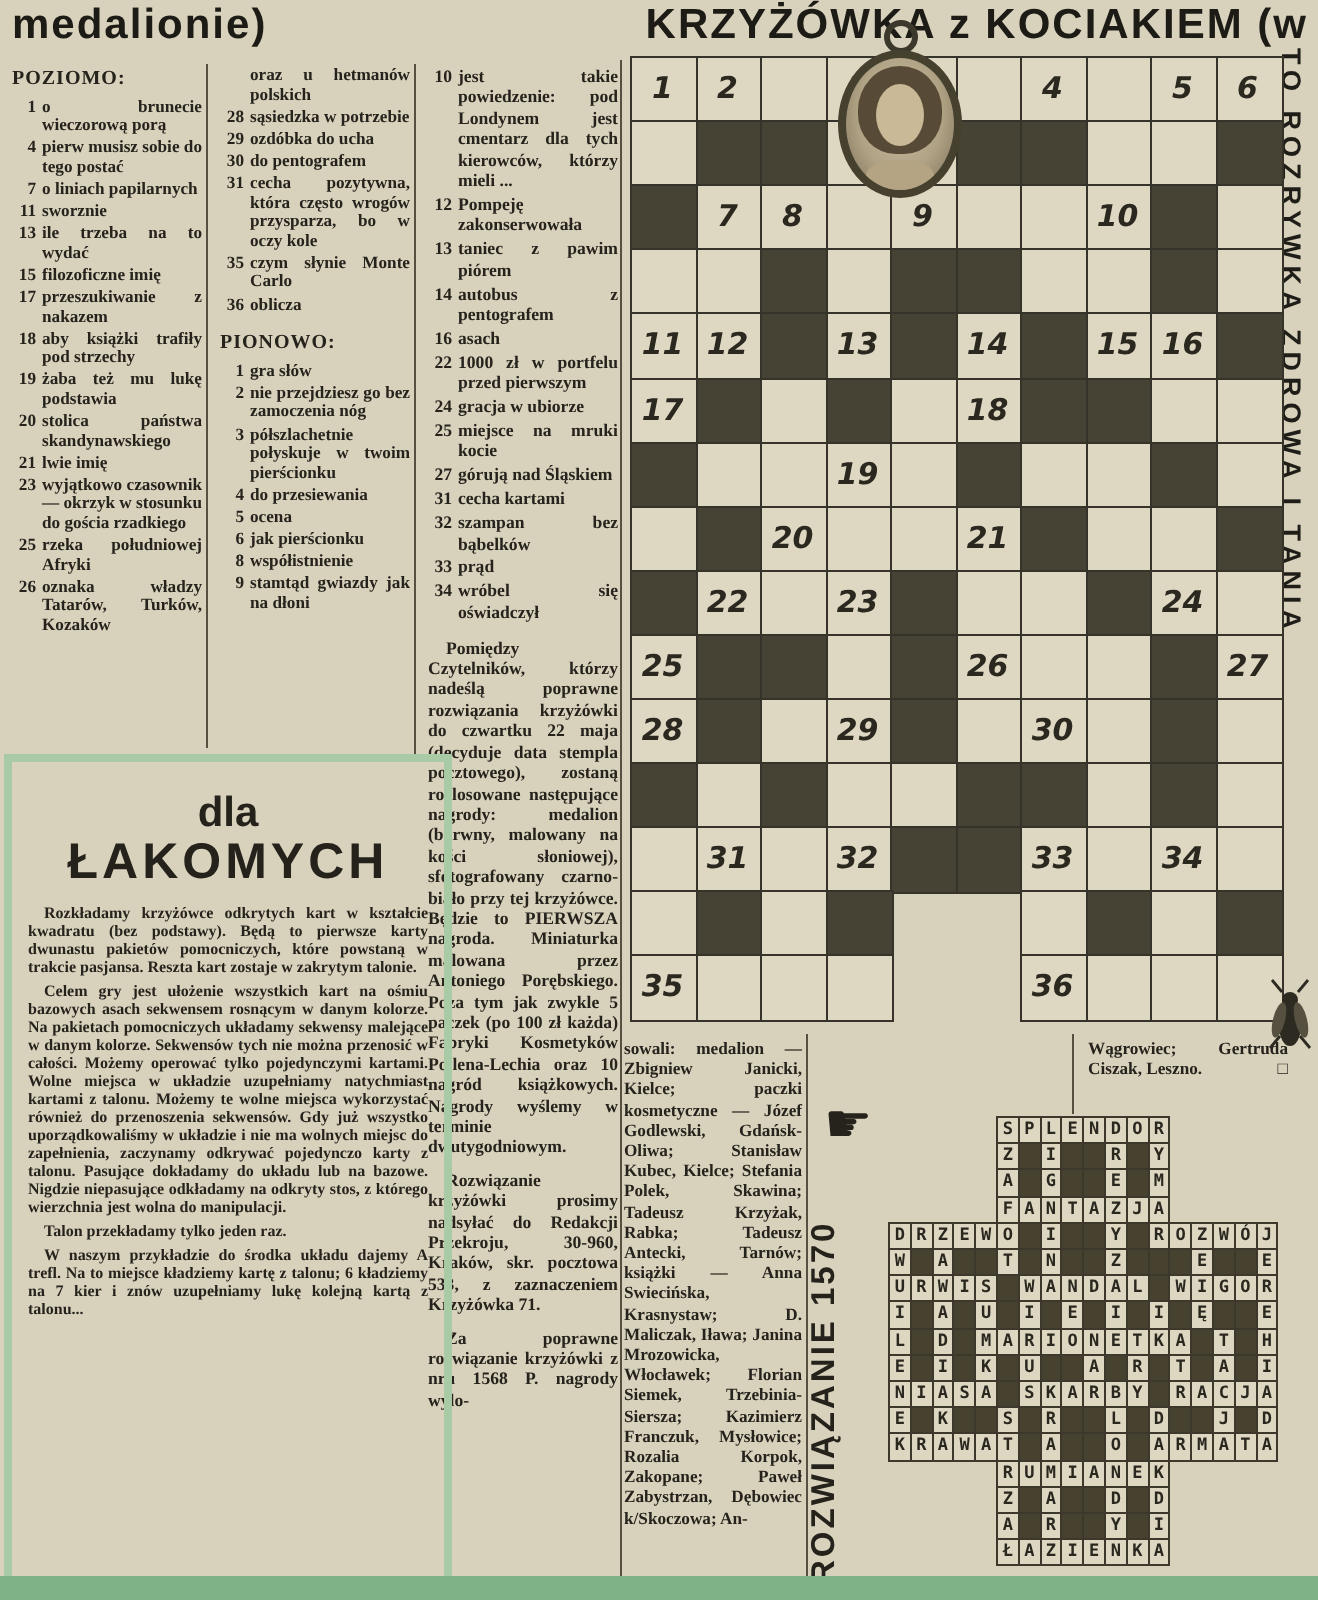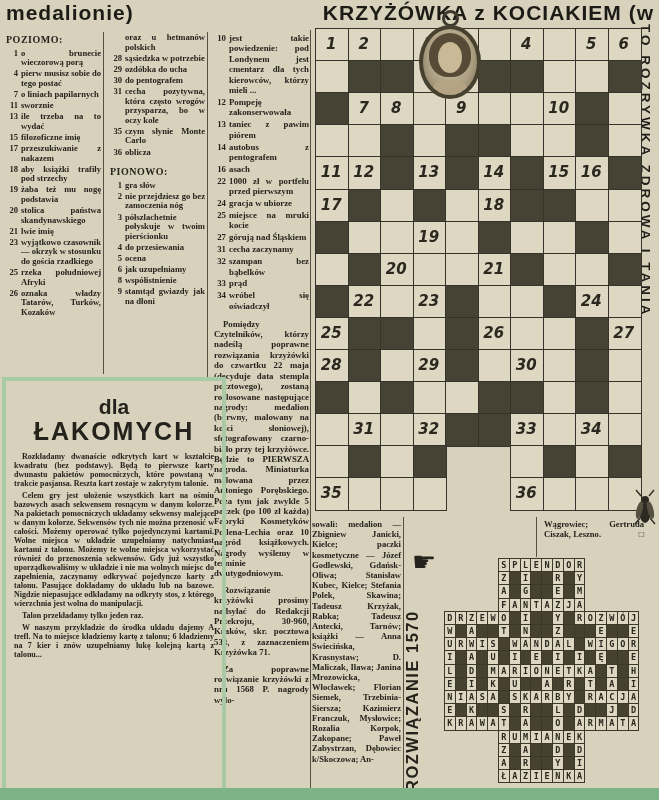--- a/index.html
+++ b/index.html
@@ -115,21 +115,21 @@
         <div class="clue">
           <span class="cn">17</span>
           <span class="ct">przeszukiwanie z nakazem</span>
         </div>
         <div class="clue">
           <span class="cn">18</span>
           <span class="ct">aby książki trafiły pod strzechy</span>
         </div>
         <div class="clue">
           <span class="cn">19</span>
-          <span class="ct">żaba też mu nogę podstawia</span>
+          <span class="ct">żaba też mu lukę podstawia</span>
         </div>
         <div class="clue">
           <span class="cn">20</span>
           <span class="ct">stolica państwa skandynawskiego</span>
         </div>
         <div class="clue">
           <span class="cn">21</span>
           <span class="ct">lwie imię</span>
         </div>
         <div class="clue">
@@ -195,21 +195,21 @@
         <div class="clue">
           <span class="cn">4</span>
           <span class="ct">do przesiewania</span>
         </div>
         <div class="clue">
           <span class="cn">5</span>
           <span class="ct">ocena</span>
         </div>
         <div class="clue">
           <span class="cn">6</span>
-          <span class="ct">jak uzupełniamy</span>
+          <span class="ct">jak pierścionku</span>
         </div>
         <div class="clue">
           <span class="cn">8</span>
           <span class="ct">współistnienie</span>
         </div>
         <div class="clue">
           <span class="cn">9</span>
           <span class="ct">stamtąd gwiazdy jak na dłoni</span>
         </div>
       </div>
@@ -248,21 +248,21 @@
         <div class="clue">
           <span class="cn">25</span>
           <span class="ct">miejsce na mruki kocie</span>
         </div>
         <div class="clue">
           <span class="cn">27</span>
           <span class="ct">górują nad Śląskiem</span>
         </div>
         <div class="clue">
           <span class="cn">31</span>
-          <span class="ct">cecha zaczynamy</span>
+          <span class="ct">cecha kartami</span>
         </div>
         <div class="clue">
           <span class="cn">32</span>
           <span class="ct">szampan bez bąbelków</span>
         </div>
         <div class="clue">
           <span class="cn">33</span>
           <span class="ct">prąd</span>
         </div>
         <div class="clue">
@@ -706,21 +706,21 @@
       <div class="scell" style="left: 97.2px; top: 211.2px; width: 11.8px; height: 14.2px;">E</div>
       <div class="scell" style="left: 108px; top: 211.2px; width: 11.8px; height: 14.2px;">N</div>
       <div class="scell" style="left: 118.8px; top: 211.2px; width: 11.8px; height: 14.2px;">K</div>
       <div class="scell" style="left: 129.6px; top: 211.2px; width: 11.8px; height: 14.2px;">A</div>
     </div>
 
   <div class="pasjans">
     <div class="pas-t2">dla</div>
     <div class="pas-t3">ŁAKOMYCH</div>
     <div class="pas-text">
-      <p>Rozkładamy dwanaście odkrytych kart w kształcie kwadratu (bez podstawy). Będą to pierwsze karty dwunastu pakietów pomocniczych, które powstaną w trakcie pasjansa. Reszta kart zostaje w zakrytym talonie.</p>
+      <p>Rozkładamy krzyżówce odkrytych kart w kształcie kwadratu (bez podstawy). Będą to pierwsze karty dwunastu pakietów pomocniczych, które powstaną w trakcie pasjansa. Reszta kart zostaje w zakrytym talonie.</p>
       <p>Celem gry jest ułożenie wszystkich kart na ośmiu bazowych asach sekwensem rosnącym w danym kolorze. Na pakietach pomocniczych układamy sekwensy malejące w danym kolorze. Sekwensów tych nie można przenosić w całości. Możemy operować tylko pojedynczymi kartami. Wolne miejsca w układzie uzupełniamy natychmiast kartami z talonu. Możemy te wolne miejsca wykorzystać również do przenoszenia sekwensów. Gdy już wszystko uporządkowaliśmy w układzie i nie ma wolnych miejsc do zapełnienia, zaczynamy odkrywać pojedynczo karty z talonu. Pasujące dokładamy do układu lub na bazowe. Nigdzie niepasujące odkładamy na odkryty stos, z którego wierzchnia jest wolna do manipulacji.</p>
       <p>Talon przekładamy tylko jeden raz.</p>
       <p>W naszym przykładzie do środka układu dajemy A trefl. Na to miejsce kładziemy kartę z talonu; 6 kładziemy na 7 kier i znów uzupełniamy lukę kolejną kartą z talonu...</p>
     </div>
   </div>
 
   <svg class="fly" width="24" height="52" viewBox="0 0 24 52">
     <ellipse cx="12" cy="33" rx="5.5" ry="10" fill="#2d2a22"></ellipse>
     <circle cx="12" cy="20" r="4" fill="#2d2a22"></circle>
     <ellipse cx="6.5" cy="30" rx="3" ry="9" fill="#55503f" transform="rotate(14 6.5 30)"></ellipse>

